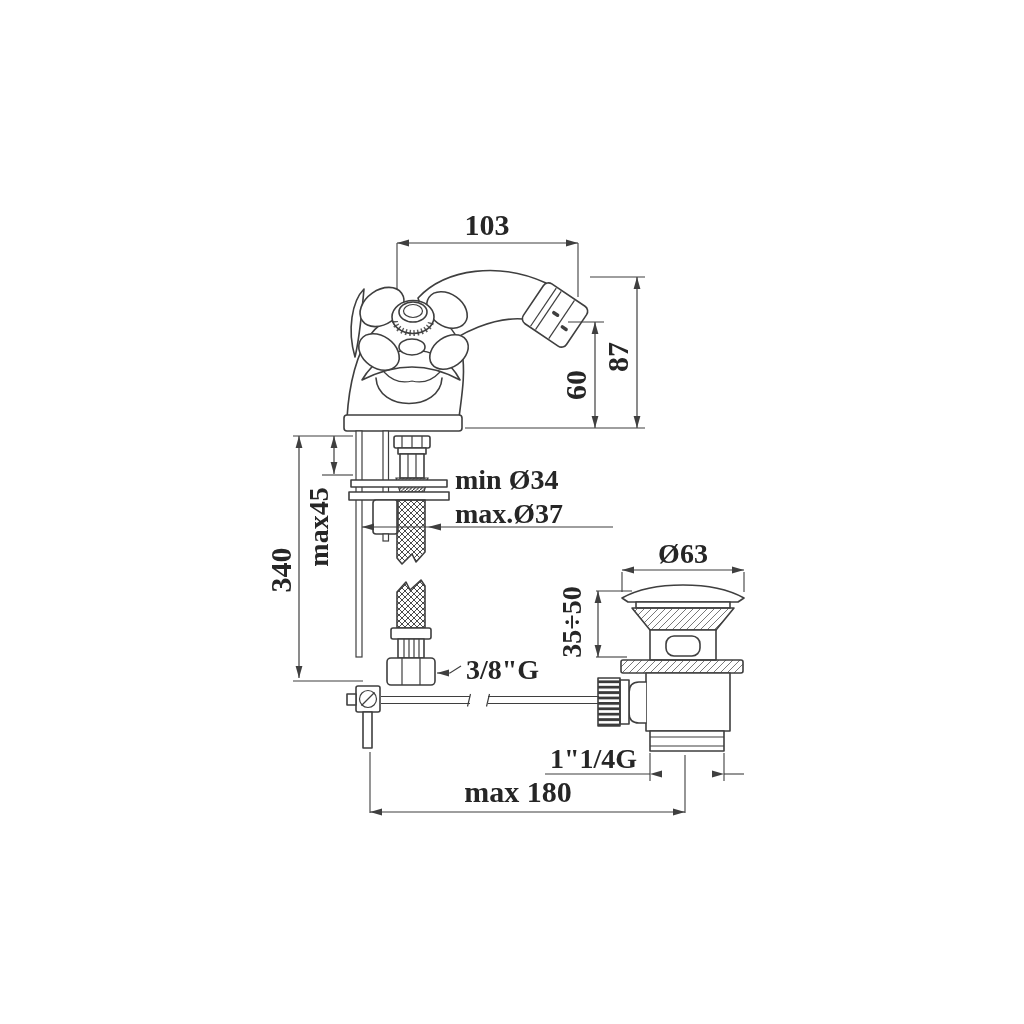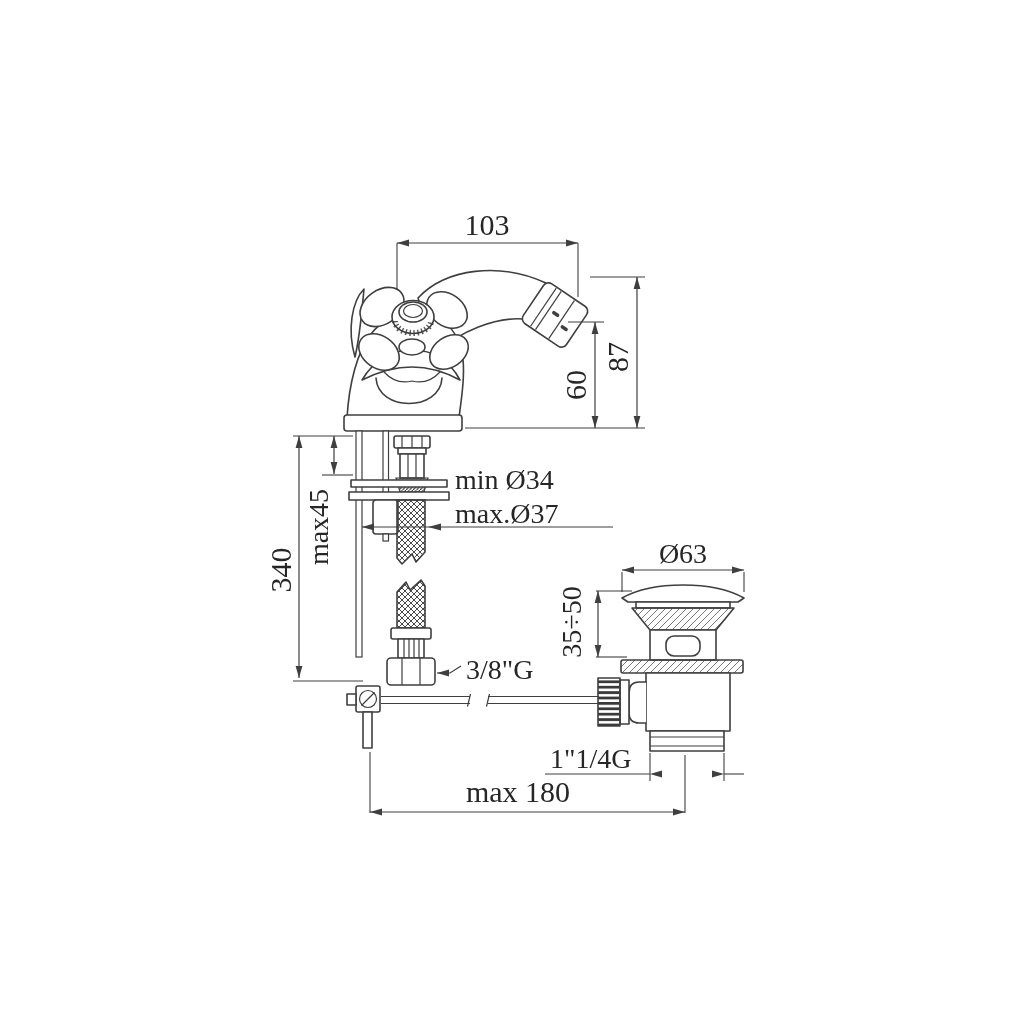--- a/index.html
+++ b/index.html
@@ -1,16 +1,16 @@
 <!DOCTYPE html>
 <html><head>
 <meta charset="utf-8">
 <style>
   html,body{margin:0;padding:0;background:#fff;}
-  #canvas{position:relative;width:1024px;height:1024px;background:#fff;overflow:hidden;}
+  #canvas{position:relative;width:1024px;height:1024px;background:#fff;overflow:hidden;font-weight:bold;}
   svg{display:block;}
   svg text{font-family:"Liberation Serif","DejaVu Serif",serif;fill:#262626;font-size:30px;}
   svg text.f28{font-size:28px;}
   .ext{stroke-width:1.1;fill:none;}
   .dim{stroke-width:1.2;fill:none;}
   .part{stroke-width:1.6;stroke-linejoin:round;stroke-linecap:round;}
   .thin{stroke-width:1.2;}
 </style>
 </head>
 <body>

